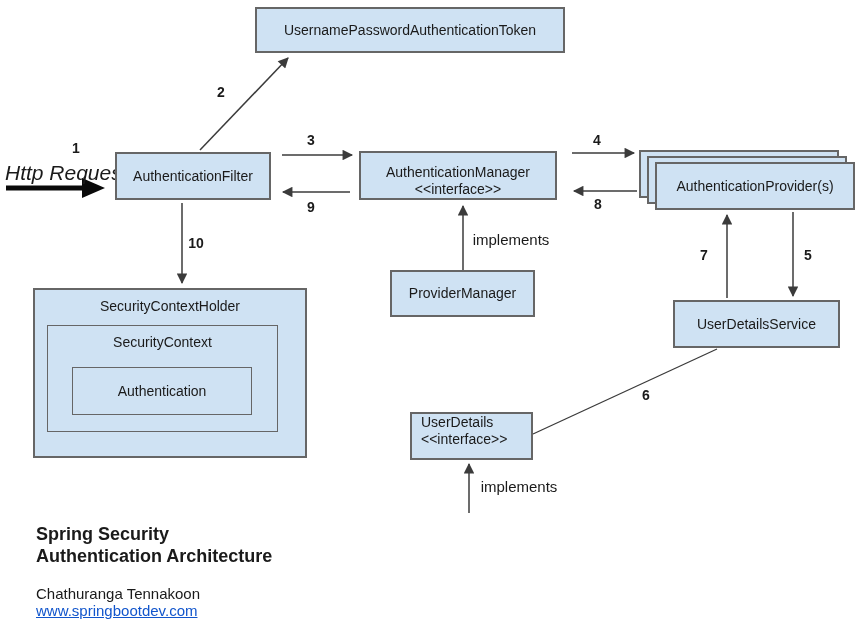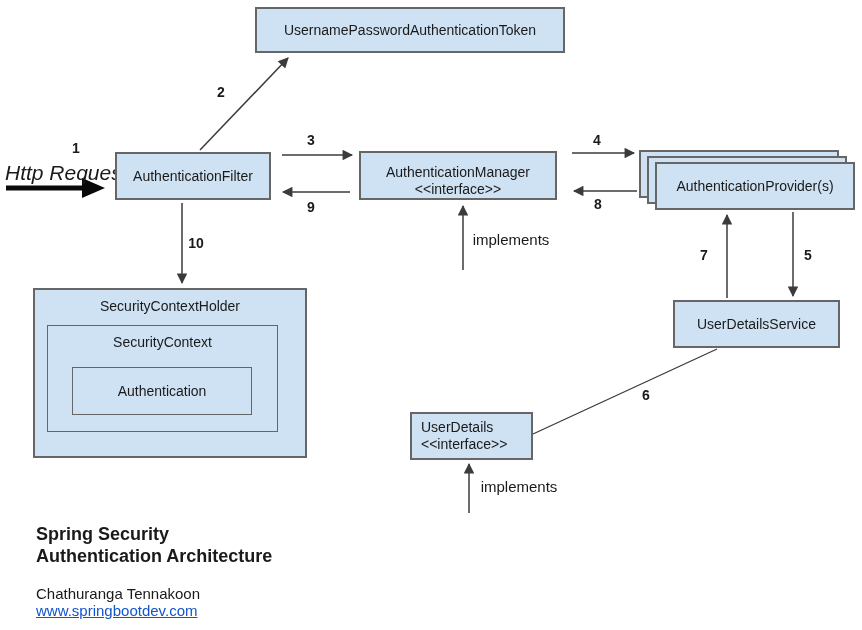--- a/index.html
+++ b/index.html
@@ -32,21 +32,21 @@
     display: flex;
     align-items: center;
     justify-content: center;
     text-align: center;
     font-size: 14px;
     line-height: 1.2;
   }
   .box.thin { border-width: 1.5px; }
   .box.box-top { align-items: flex-start; padding-top: 8px; }
   .box.box-2line { flex-direction: column; justify-content: flex-end; }
-  .box.box-left { align-items: flex-start; justify-content: center; text-align: left; padding-left: 9px; }
+  .box.box-left { align-items: flex-start; justify-content: flex-start; text-align: left; padding-left: 9px; }
 
   .edge-label {
     position: absolute;
     transform: translate(-50%, -50%);
     font-size: 14px;
     font-weight: bold;
     white-space: nowrap;
   }
   .impl-label {
     position: absolute;
@@ -139,20 +139,23 @@
     <span>AuthenticationManager</span>
     <span>&lt;&lt;interface&gt;&gt;</span>
   </div>
 
   <div class="box" style="left:639px;top:150px;width:200px;height:48px"></div>
   <div class="box" style="left:647px;top:156px;width:200px;height:48px"></div>
   <div class="box" style="left:655px;top:162px;width:200px;height:48px">
     <span>AuthenticationProvider(s)</span>
   </div>
 
+  <div class="box" style="left:390px;top:270px;width:145px;height:47px">
+    <span>ProviderManager</span>
+  </div>
 
   <div class="box box-top" style="left:33px;top:288px;width:274px;height:170px">
     <span>SecurityContextHolder</span>
   </div>
   <div class="box box-top thin" style="left:47px;top:325px;width:231px;height:107px">
     <span>SecurityContext</span>
   </div>
   <div class="box thin" style="left:72px;top:367px;width:180px;height:48px">
     <span>Authentication</span>
   </div>

